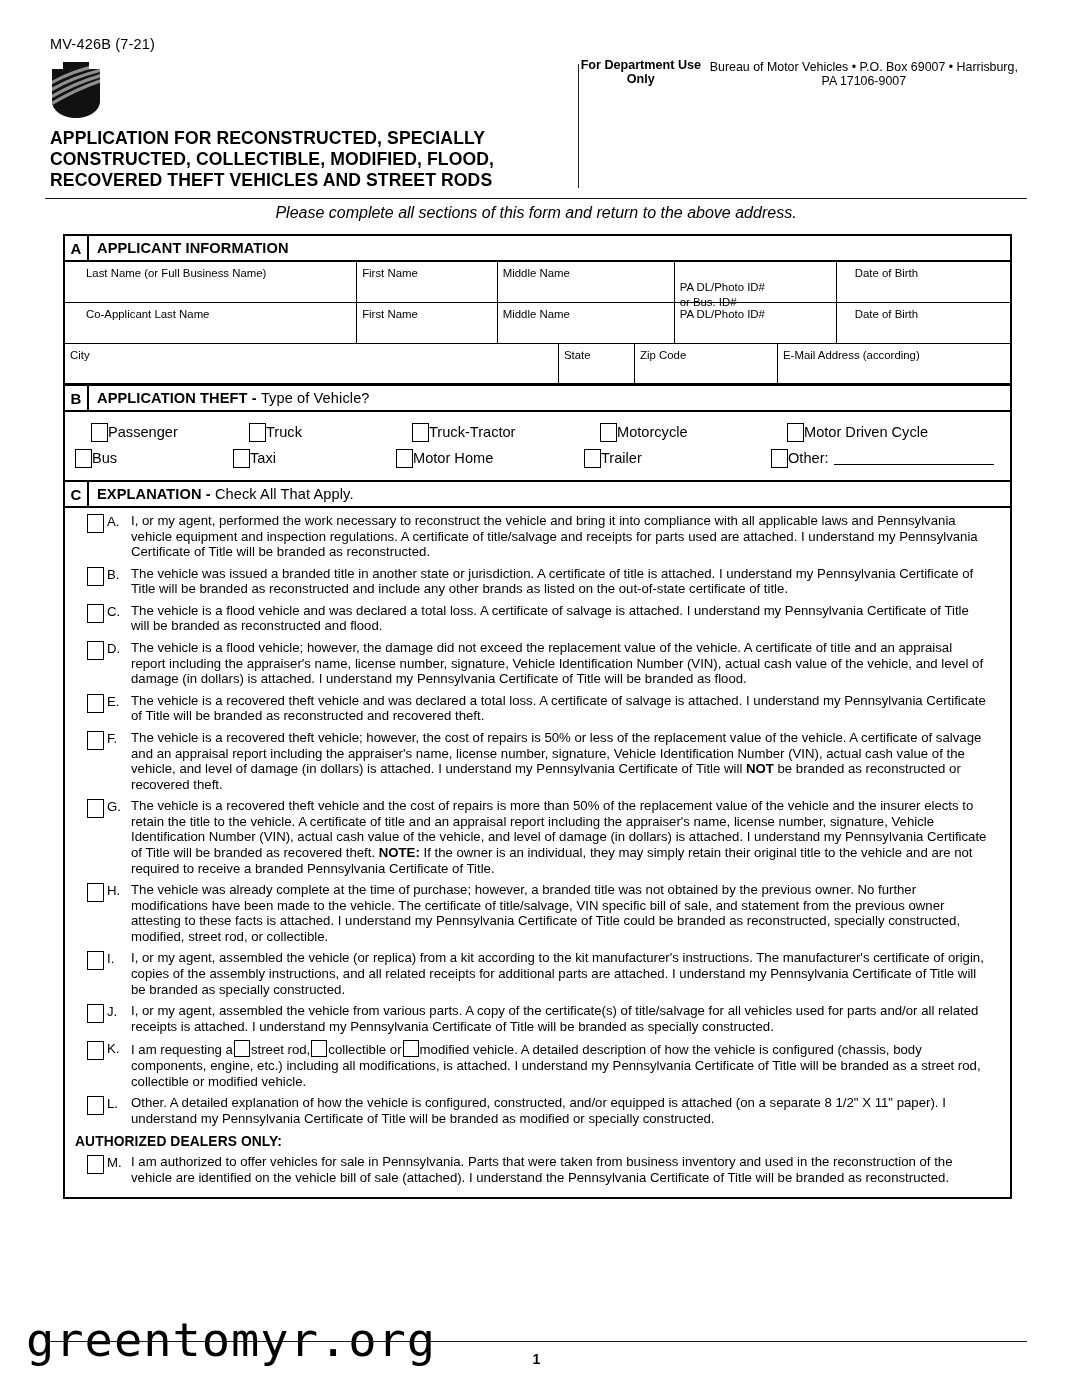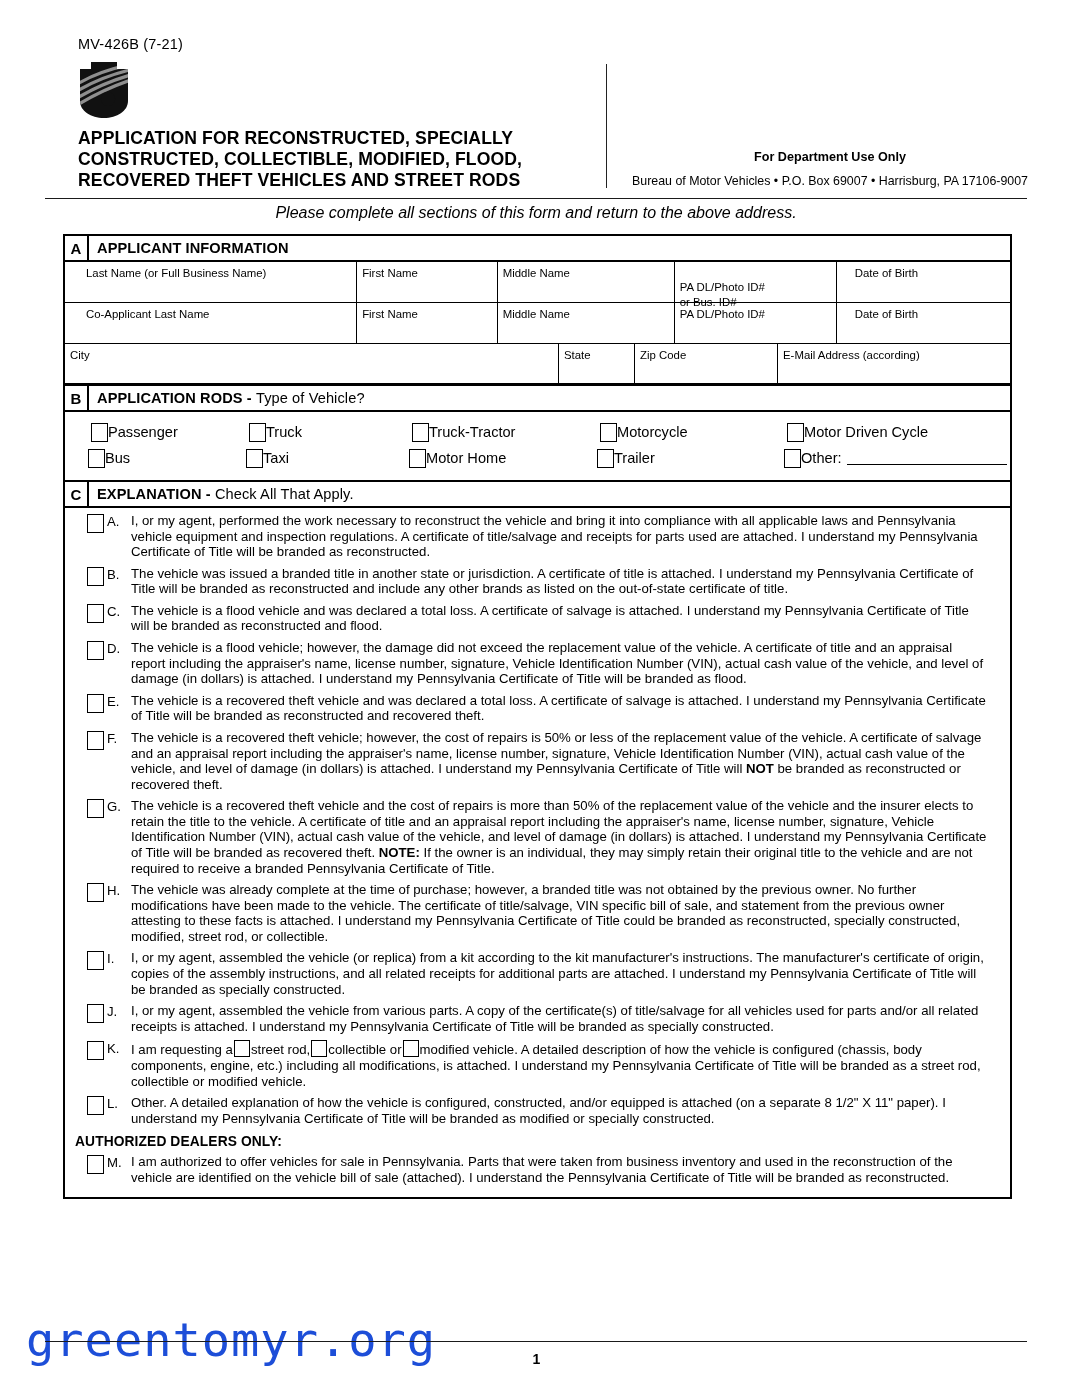--- a/index.html
+++ b/index.html
@@ -21,46 +21,44 @@
     left: 0; top: 0;
     width: 1073px;
     height: 1388px;
   }
 
   
   .header {
     position: absolute;
     left: 50px; top: 36px;
     width: 975px;
-    margin-left: 28px;
   }
   .form-no {
     font-size: 14.5px;
     letter-spacing: .2px;
     margin-bottom: 6px;
   }
   .header-cols {
     display: flex;
     align-items: stretch;
   }
   .header-left { width: 520px; }
   .hdr-divider {
     width: 0;
     border-left: 1.6px solid #222;
     margin: 6px 0 2px 8px;
     align-self: stretch;
   }
   .header-right {
     flex: 1;
     display: flex;
-    flex-direction: column;
+    flex-direction: row;
     justify-content: flex-end;
     padding-bottom: 2px;
     text-align: center;
-    gap: 8px;
   }
 
   .logo-row {
     display: flex;
     align-items: flex-start;
     margin-top: 2px;
   }
   .keystone {
     width: 52px;
     height: 60px;
@@ -249,21 +247,21 @@
     text-align: center;
     font-size: 14px;
     font-weight: bold;
   }
   .watermark {
     position: absolute;
     left: 26px;
     top: 1312px;
     font-family: "DejaVu Sans Mono", monospace;
     font-size: 47px;
-    color: #1d4ed8;
+    color: #000000;
     letter-spacing: 1px;
     white-space: nowrap;
     pointer-events: none;
   }
 </style>
 </head>
 <body>
 
 <div class="page">
 
@@ -361,21 +359,21 @@
         <span>Zip Code</span>
       </div>
       <div class="cell noborder" style="width:232px">
         <span>E-Mail Address (according)</span>
       </div>
     </div>
 
     <div class="sec-head" style="border-top:2px solid #000">
       <div class="sec-letter">B</div>
       <div class="sec-title">
-        <span>APPLICATION RODS - </span><span class="norm">Type of Vehicle?</span>
+        <span>APPLICATION THEFT - </span><span class="norm">Type of Vehicle?</span>
       </div>
     </div>
 
     <div class="btype">
       <div class="btype-row">
         <div class="btype-item" style="width:158px;padding-left:26px">
           <span class="cb"></span>
           <span class="lbl">Passenger</span>
         </div>
         <div class="btype-item" style="width:163px">
@@ -389,21 +387,21 @@
         <div class="btype-item" style="width:187px">
           <span class="cb"></span>
           <span class="lbl">Motorcycle</span>
         </div>
         <div class="btype-item">
           <span class="cb"></span>
           <span class="lbl">Motor Driven Cycle</span>
         </div>
       </div>
       <div class="btype-row">
-        <div class="btype-item" style="width:158px;padding-left:23px">
+        <div class="btype-item" style="width:158px;padding-left:10px">
           <span class="cb"></span>
           <span class="lbl">Bus</span>
         </div>
         <div class="btype-item" style="width:163px">
           <span class="cb"></span>
           <span class="lbl">Taxi</span>
         </div>
         <div class="btype-item" style="width:188px">
           <span class="cb"></span>
           <span class="lbl">Motor Home</span>

